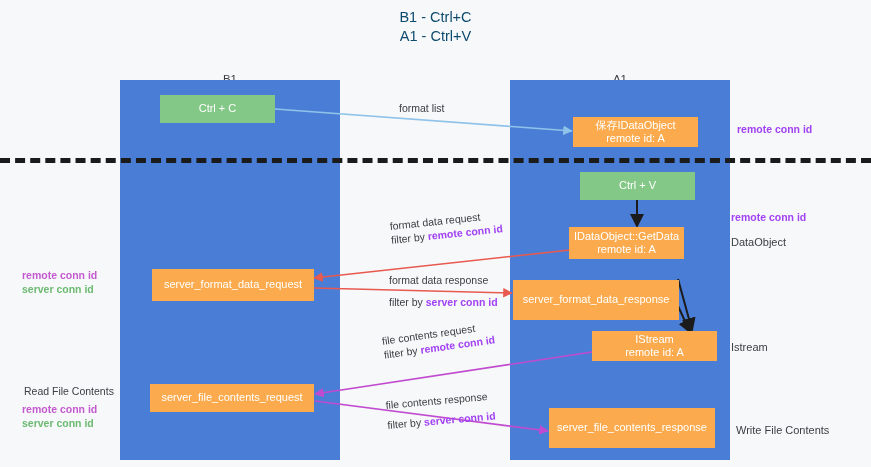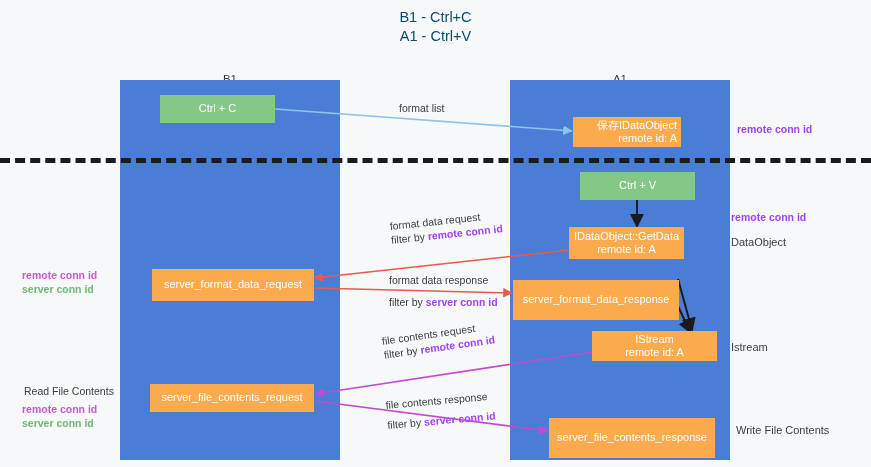--- a/index.html
+++ b/index.html
@@ -157,21 +157,21 @@
 
     <path d="M315,401 L548,431" stroke="#c14bd0" stroke-width="1.6" fill="none" marker-end="url(#ah-magenta)"></path>
   </svg>
 
   <div class="abs dashed-sep"></div>
 
   <div class="abs node green" style="left:160px; top:95px; width:115px; height:28px;">
     <div>Ctrl + C</div>
   </div>
 
-  <div class="abs node orange" style="left:573px; top:117px; width:108px; height:30px;align-items:flex-end;">
+  <div class="abs node orange" style="left:573px; top:117px; width:125px; height:30px;">
     <div>保存IDataObject</div>
     <div class="l2">remote id: A</div>
   </div>
 
   <div class="abs node green" style="left:580px; top:172px; width:115px; height:26px;">
     <div>Ctrl + V</div>
   </div>
 
   <div class="abs node orange" style="left:569px; top:227px; width:115px; height:32px;">
     <div>IDataObject::GetData</div>
@@ -188,21 +188,21 @@
 
   <div class="abs node orange" style="left:592px; top:331px; width:125px; height:30px;">
     <div>IStream</div>
     <div class="l2">remote id: A</div>
   </div>
 
   <div class="abs node orange" style="left:150px; top:384px; width:164px; height:24px;">
     <div>server_file_contents_request</div>
   </div>
 
-  <div class="abs node orange" style="left:549px; top:418px; width:166px; height:40px;">
+  <div class="abs node orange" style="left:549px; top:408px; width:166px; height:40px;">
     <div>server_file_contents_response</div>
   </div>
 
   <div class="abs edge-label" style="left:399px; top:101px;">
     <span>format list</span>
   </div>
 
   <div class="abs edge-label" style="left:389px; top:219px; transform:rotate(-6deg); transform-origin:left top;">
     <div>format data request</div>
     <div>

